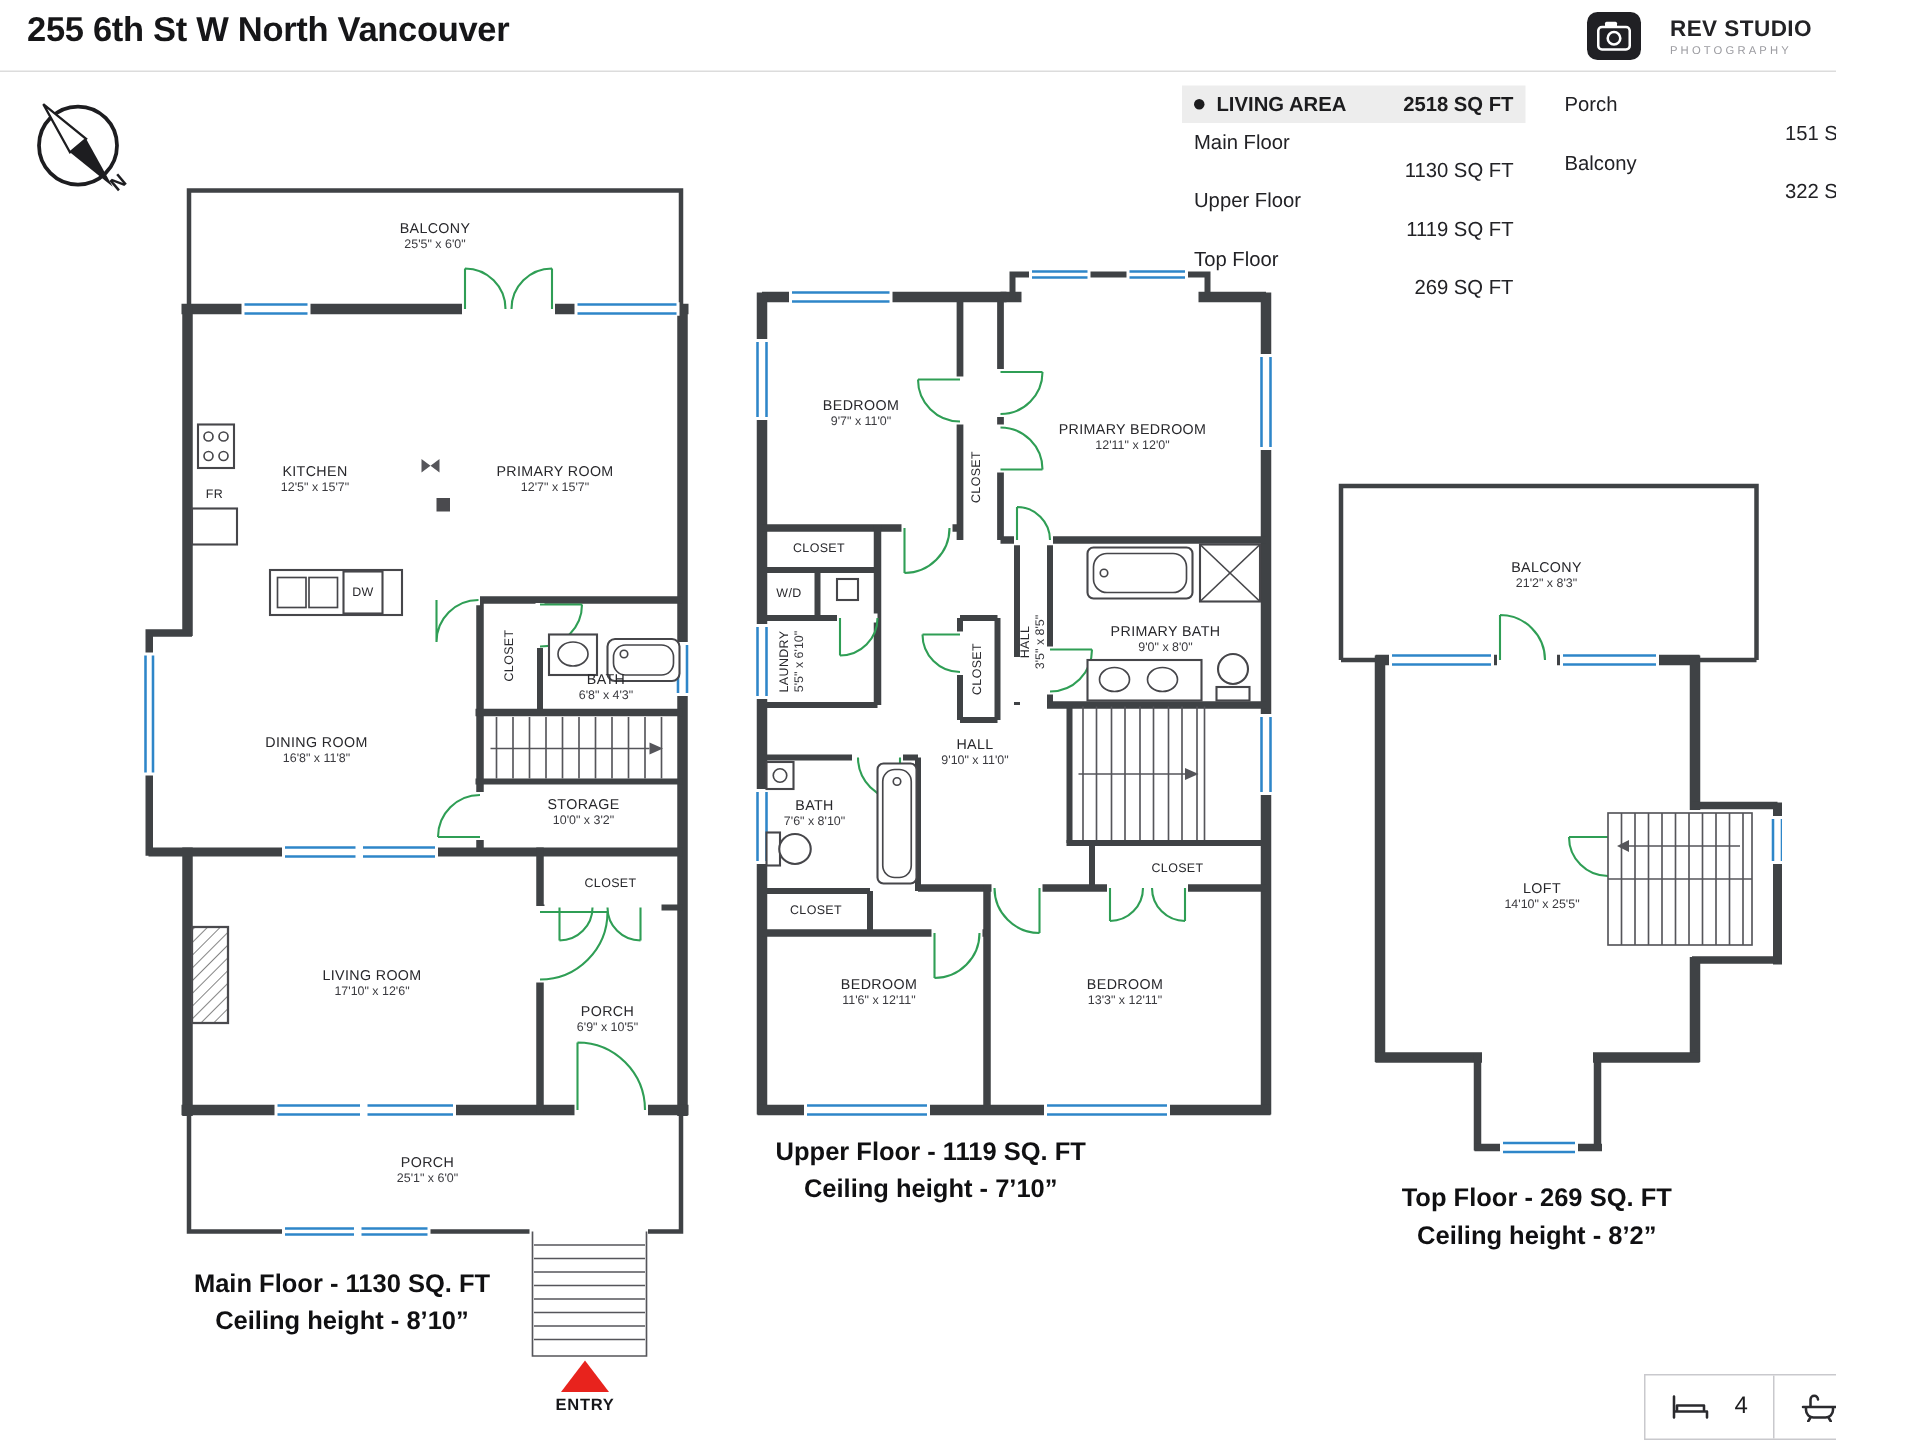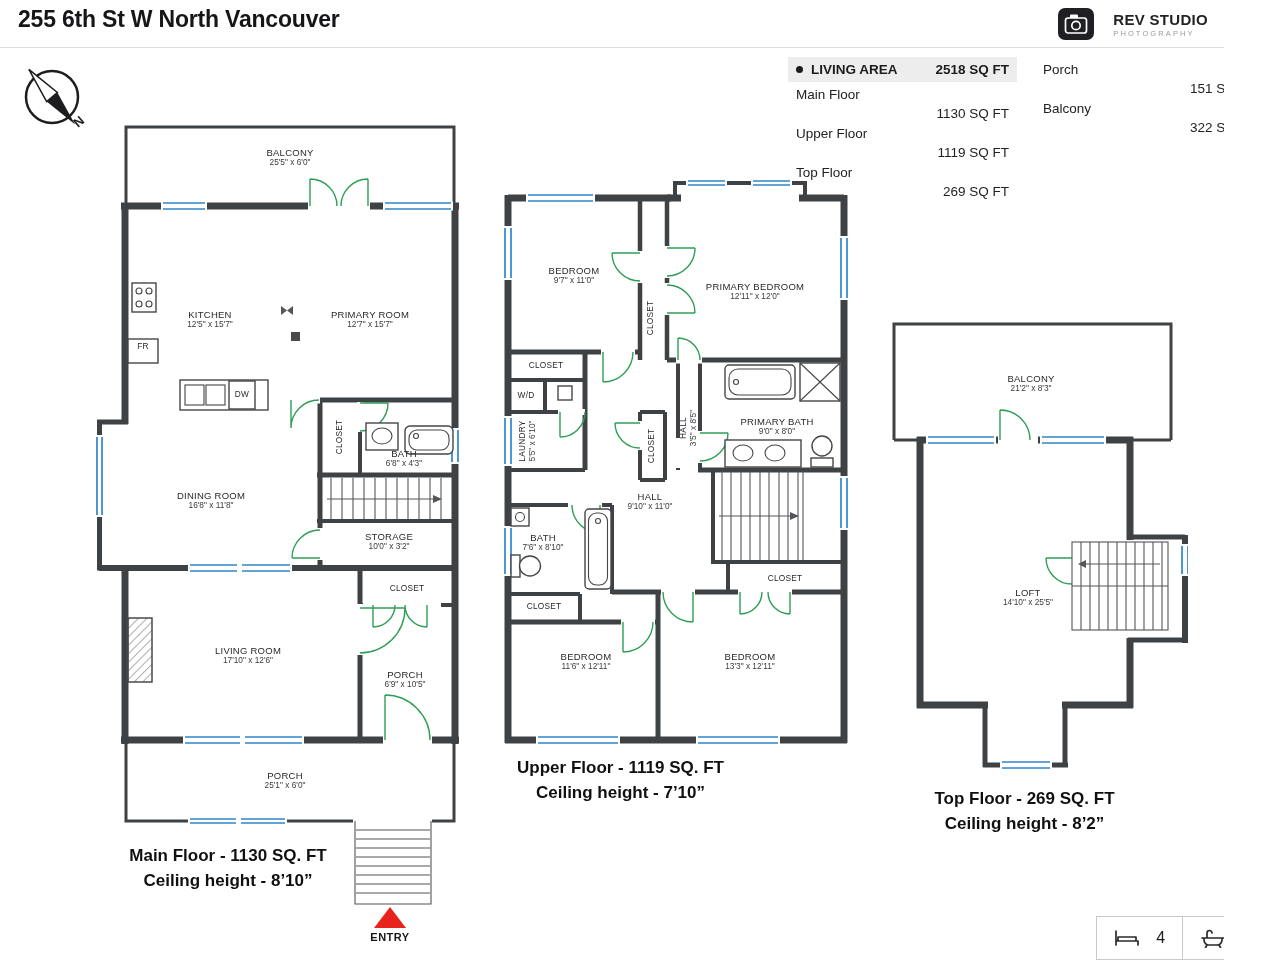--- a/index.html
+++ b/index.html
@@ -424,21 +424,21 @@
       <div class="d">25'5" x 6'0"</div>
     </div>
   <div class="rl" style="left:210px;top:320px">
     <div class="n">KITCHEN</div>
       <div class="d">12'5" x 15'7"</div>
     </div>
   <div class="rl" style="left:370px;top:320px">
     <div class="n">PRIMARY ROOM</div>
       <div class="d">12'7" x 15'7"</div>
     </div>
-  <div class="rl sm" style="left:143px;top:347px">
+  <div class="rl sm" style="left:143px;top:330px">
     <div class="n">FR</div>
     </div>
   <div class="rl sm" style="left:242px;top:395px">
     <div class="n">DW</div>
     </div>
   <div class="rl v sm" style="left:340px;top:437px">
     <div class="n">CLOSET</div>
     </div>
   <div class="rl" style="left:404px;top:459px">
     <div class="n">BATH</div>

